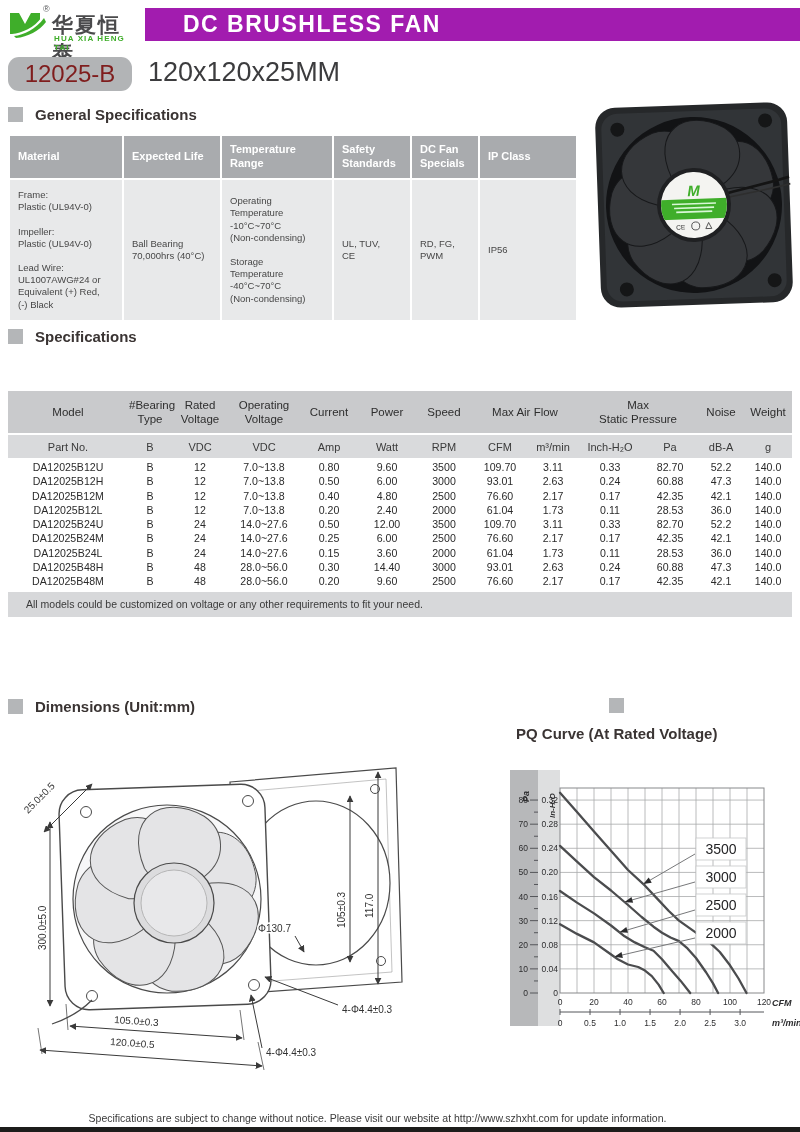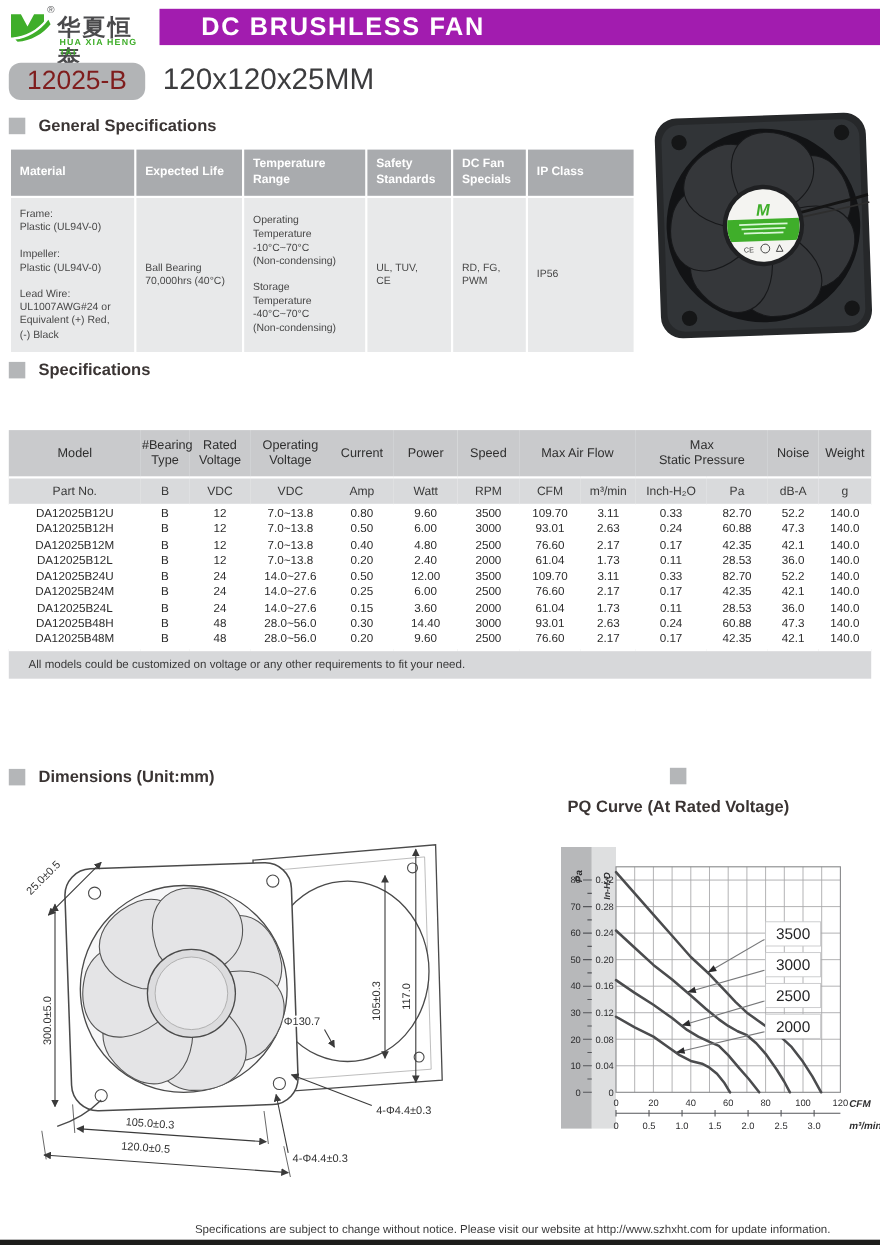--- a/index.html
+++ b/index.html
@@ -42,21 +42,21 @@
   #spec-table td{text-align:center;}
   #spec-table tr.su td{background:#d9dadc;font-size:11px;height:21px;border-bottom:2px solid #fff;}
   #spec-table tr.sd td{background:#ffffff;font-size:10.6px;height:12px;line-height:12.3px;color:#2b2b2b;}
   #spec-table td.snote{background:#d7d8da;font-size:10.5px;height:23px;text-align:left;
                        padding-left:18px;color:#3a3a3a;border-top:3px solid #fff;}
 
   
   #dim-drawing{position:absolute;left:8px;top:742px;}
   #pq-chart{position:absolute;left:488px;top:770px;}
 
-  .footer{position:absolute;left:0;top:1112px;width:755px;text-align:right;font-size:10.5px;color:#3b3b3b;}
+  .footer{position:absolute;left:0;top:1112px;width:755px;text-align:center;font-size:10.5px;color:#3b3b3b;}
   .bottom-bar{position:absolute;left:0;bottom:0;width:800px;height:5px;background:#1d1d1b;}
 
   svg text{font-family:"Liberation Sans", sans-serif;}
 </style>
 </head>
 <body>
 
 <div class="page">
 
   <div class="logo">

